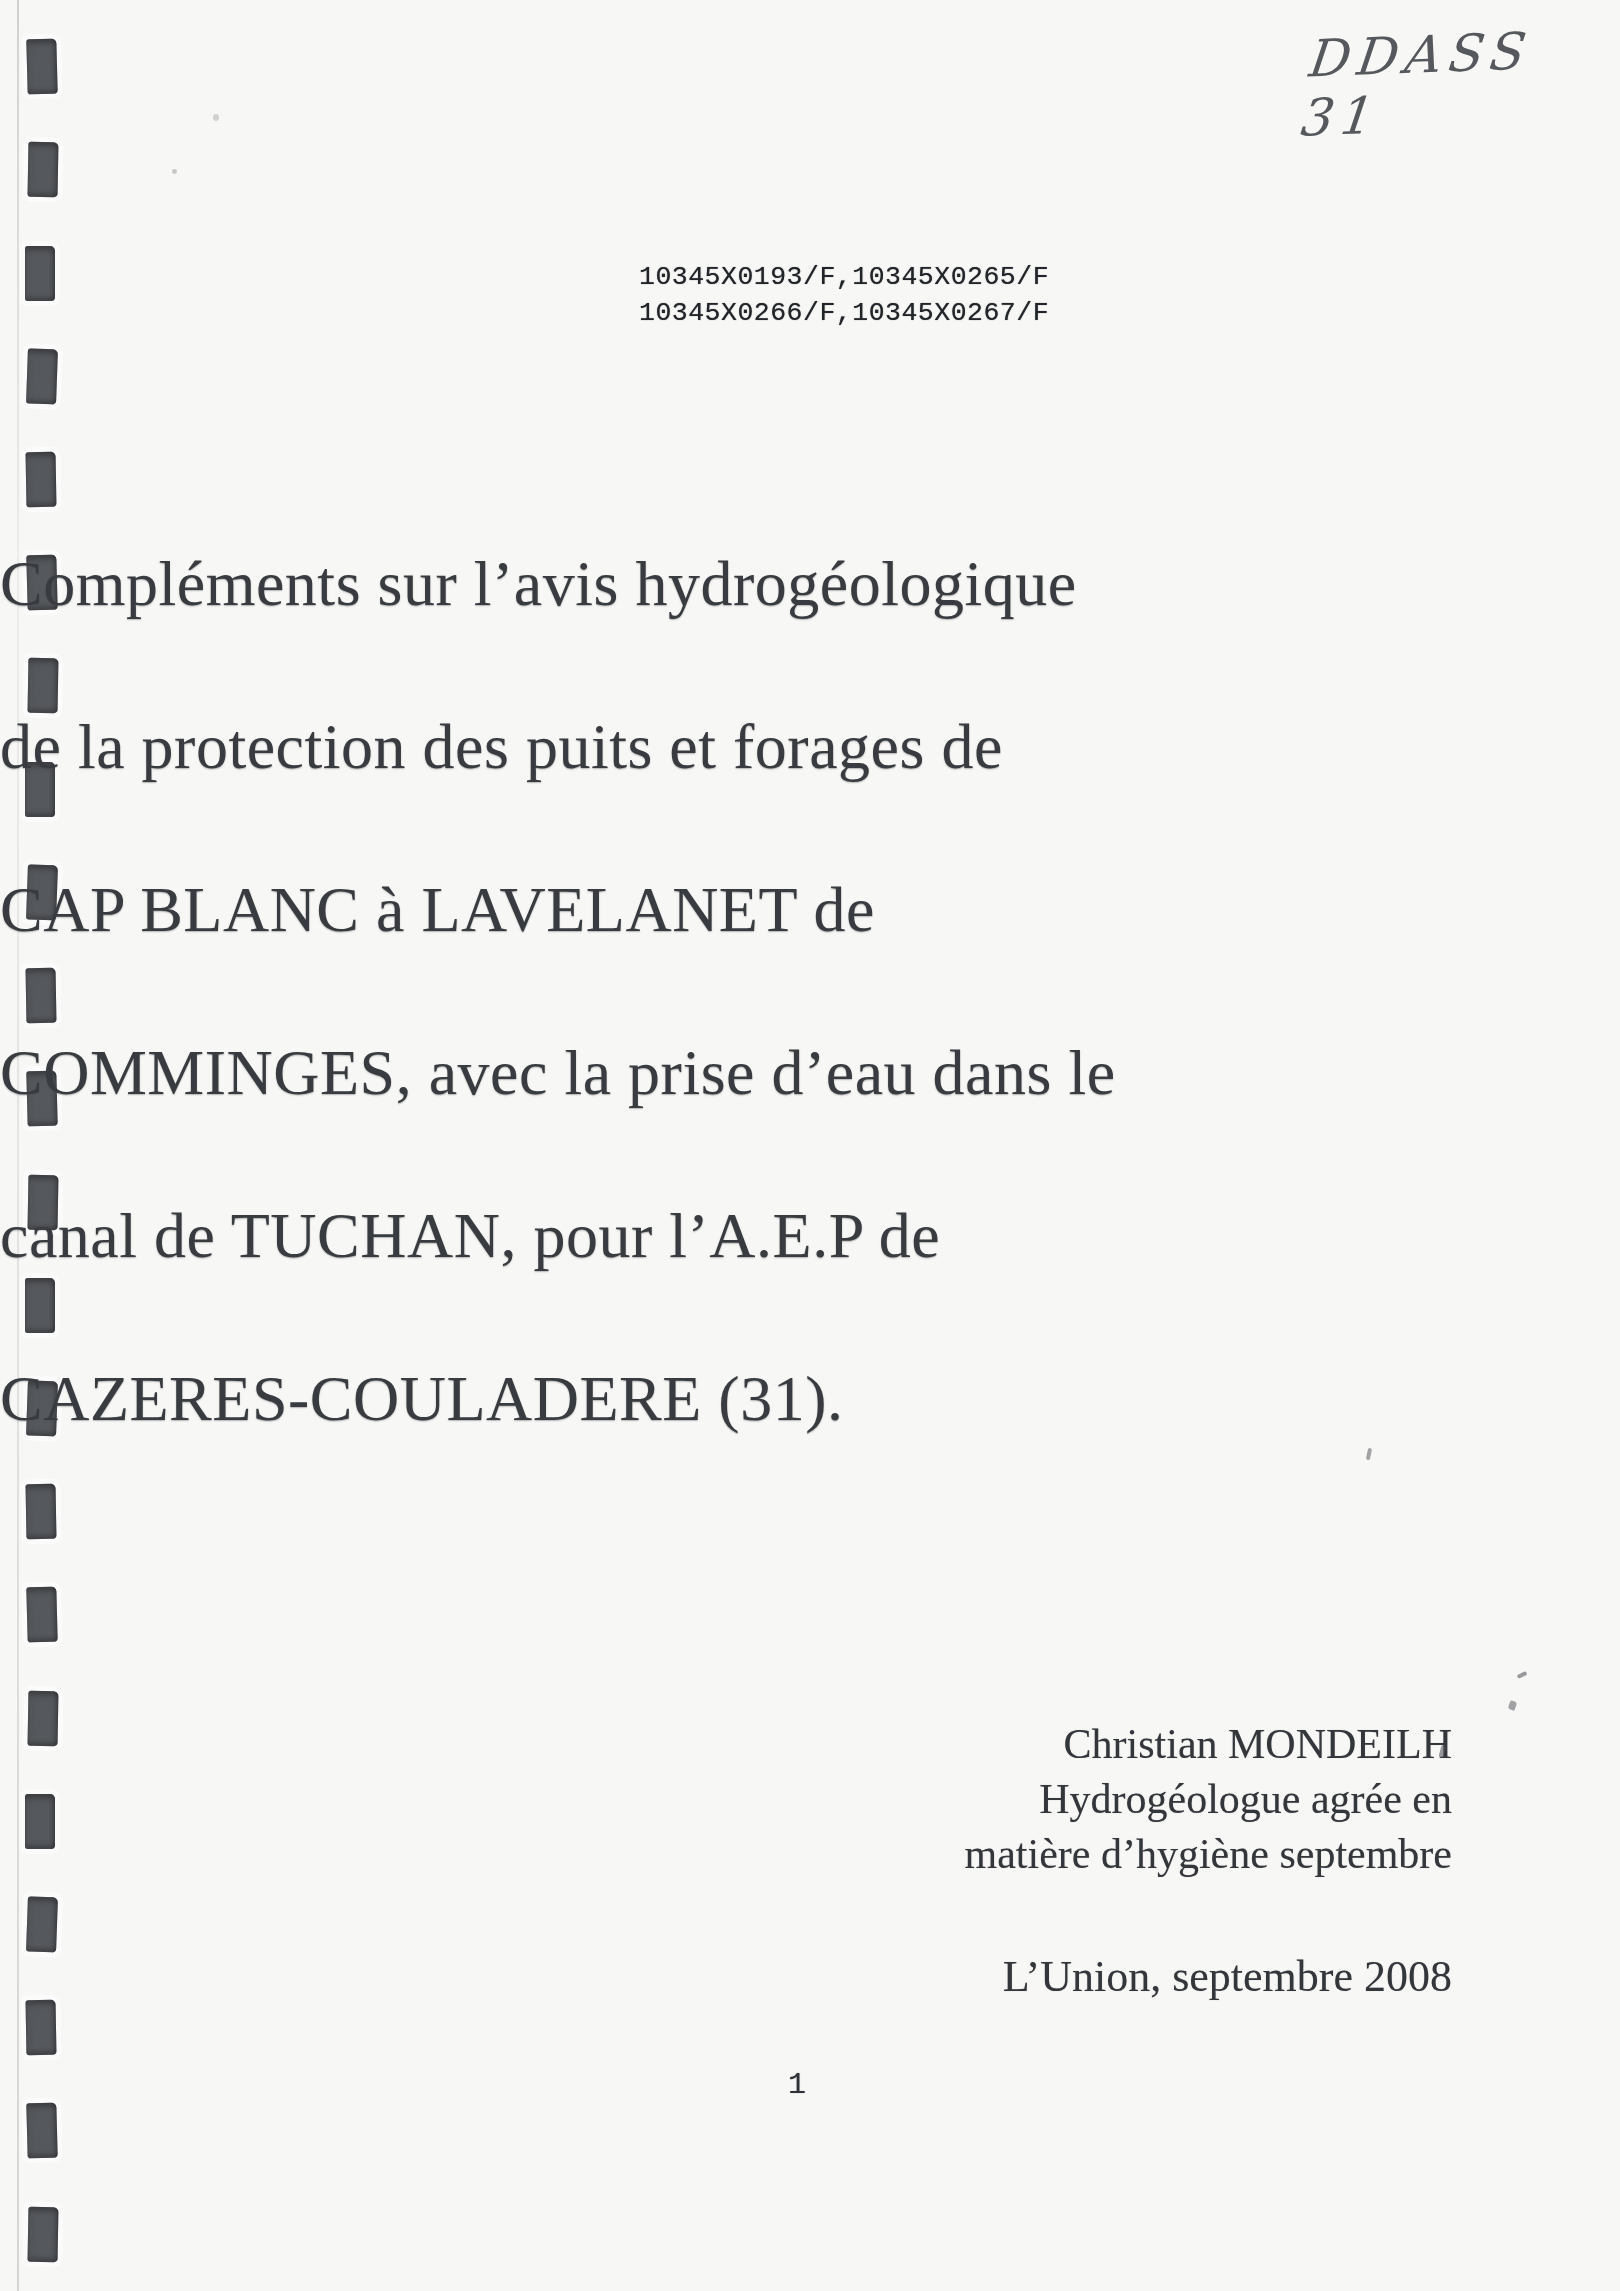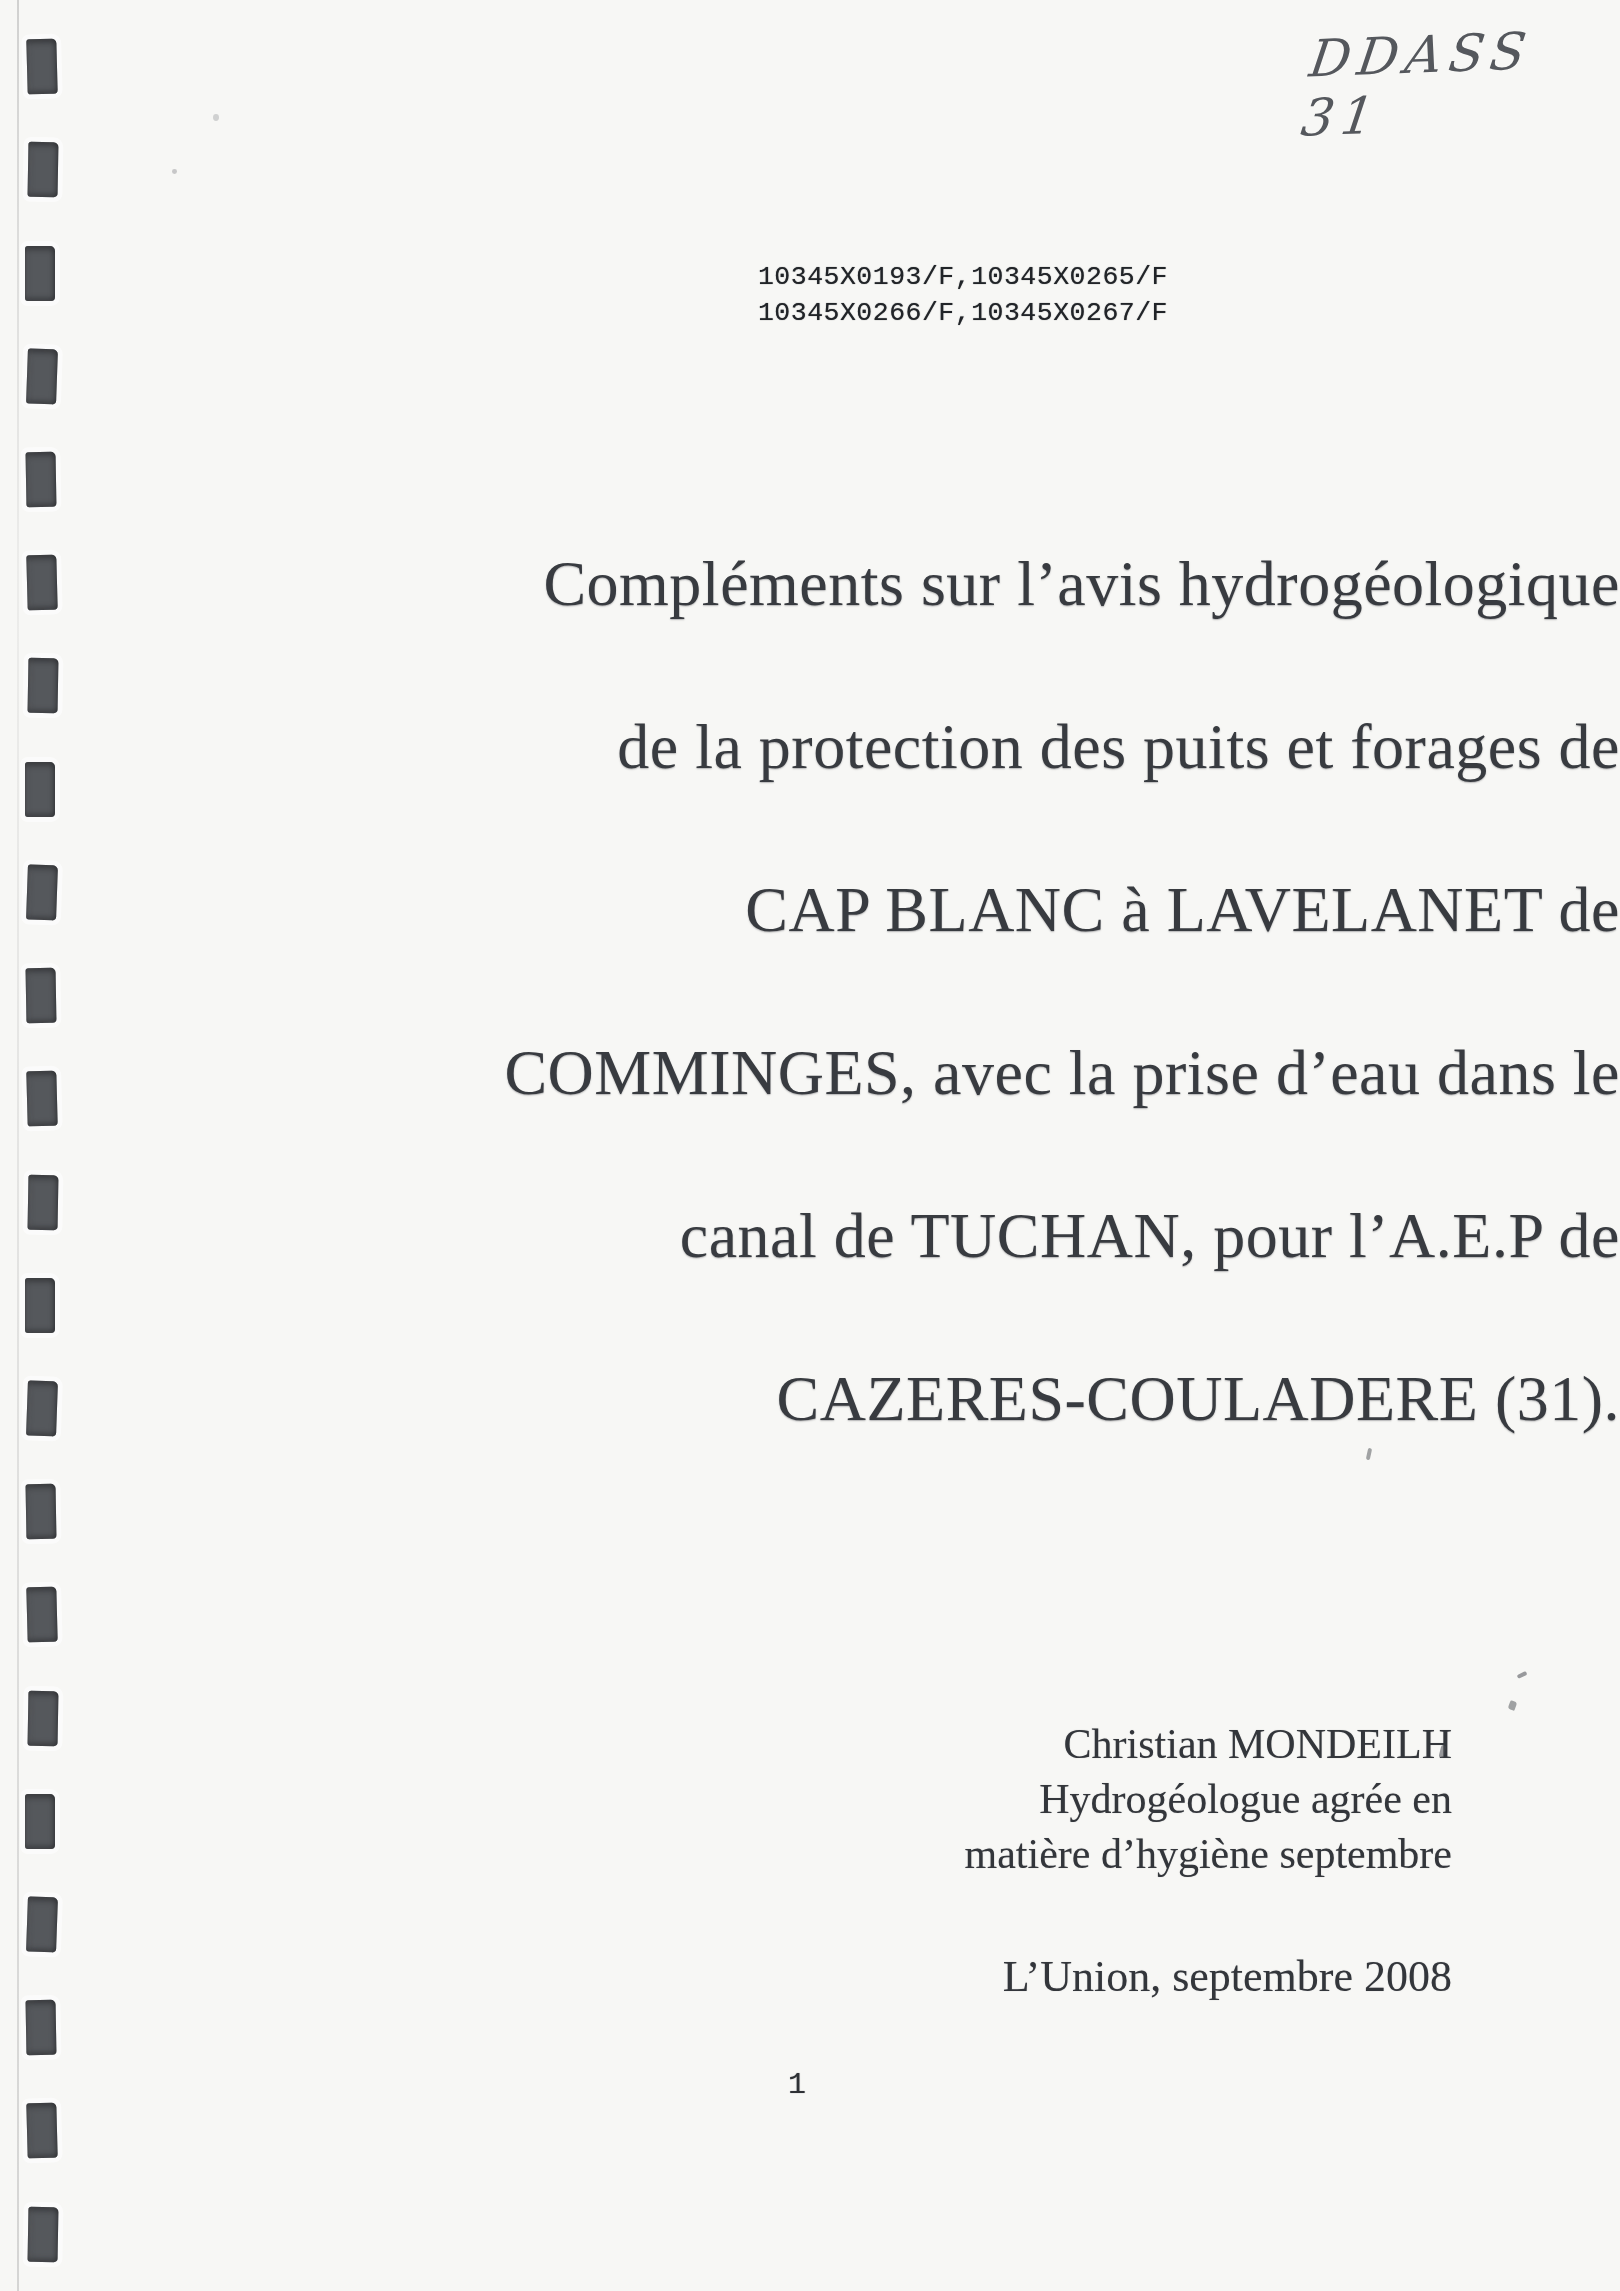--- a/index.html
+++ b/index.html
@@ -46,33 +46,33 @@
     color: #44474d;
     letter-spacing: 6.9px;
     word-spacing: 25.5px;
     transform: rotate(-2deg) skewX(-10deg);
     opacity: .9;
   }
   .refs {
     position: absolute;
     left: 639px; top: 259px;
     width: 529px;
-    text-align: right;
+    text-align: left;
     font-family: "Liberation Mono", monospace;
     font-size: 26.5px;
     line-height: 36px;
     color: #212428;
     text-shadow: 0 0 1px rgba(33,36,40,.7);
     letter-spacing: 0.5px;
     white-space: nowrap;
   }
   .title {
     position: absolute;
     left: 0; right: 0; top: 502px;
-    text-align: right;
+    text-align: left;
     font-size: 64px;
     line-height: 163px;
     color: #383b40;
     text-shadow: 0 1px 1.5px rgba(80,80,85,.4);
     letter-spacing: 0.5px;
     white-space: nowrap;
   }
   .right-col {
     position: absolute;
     left: 901px; top: 1717px;

